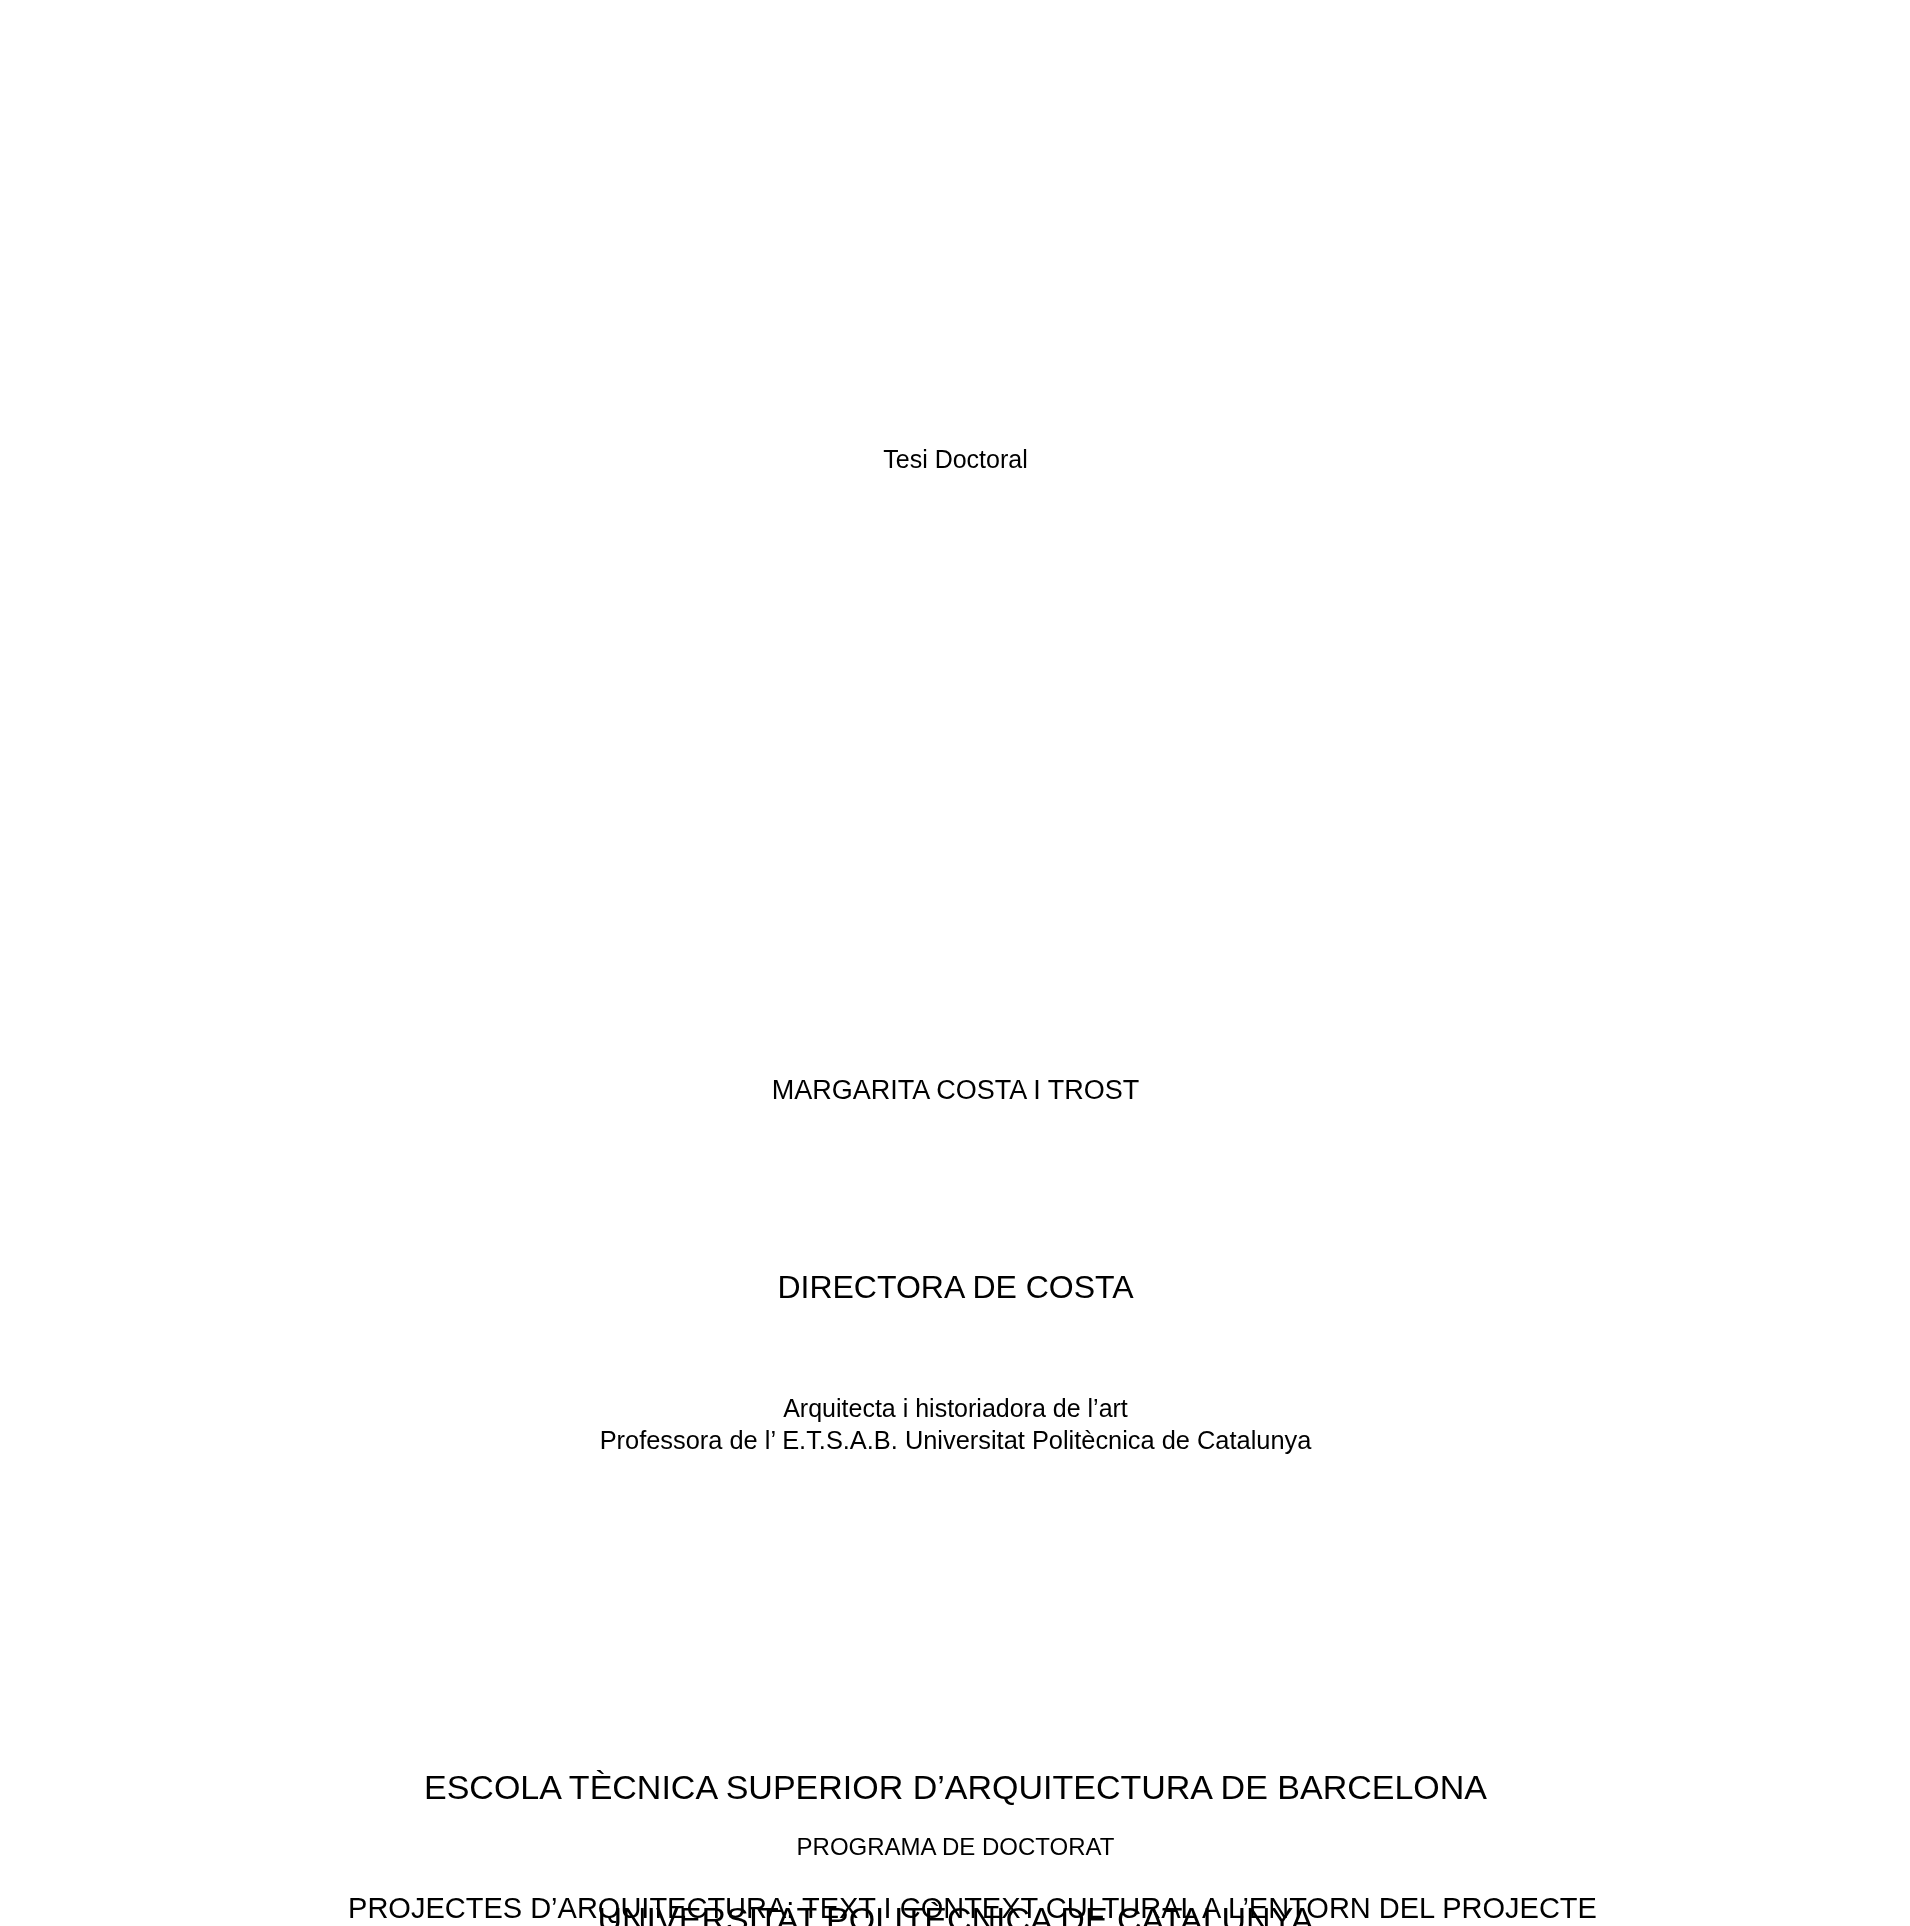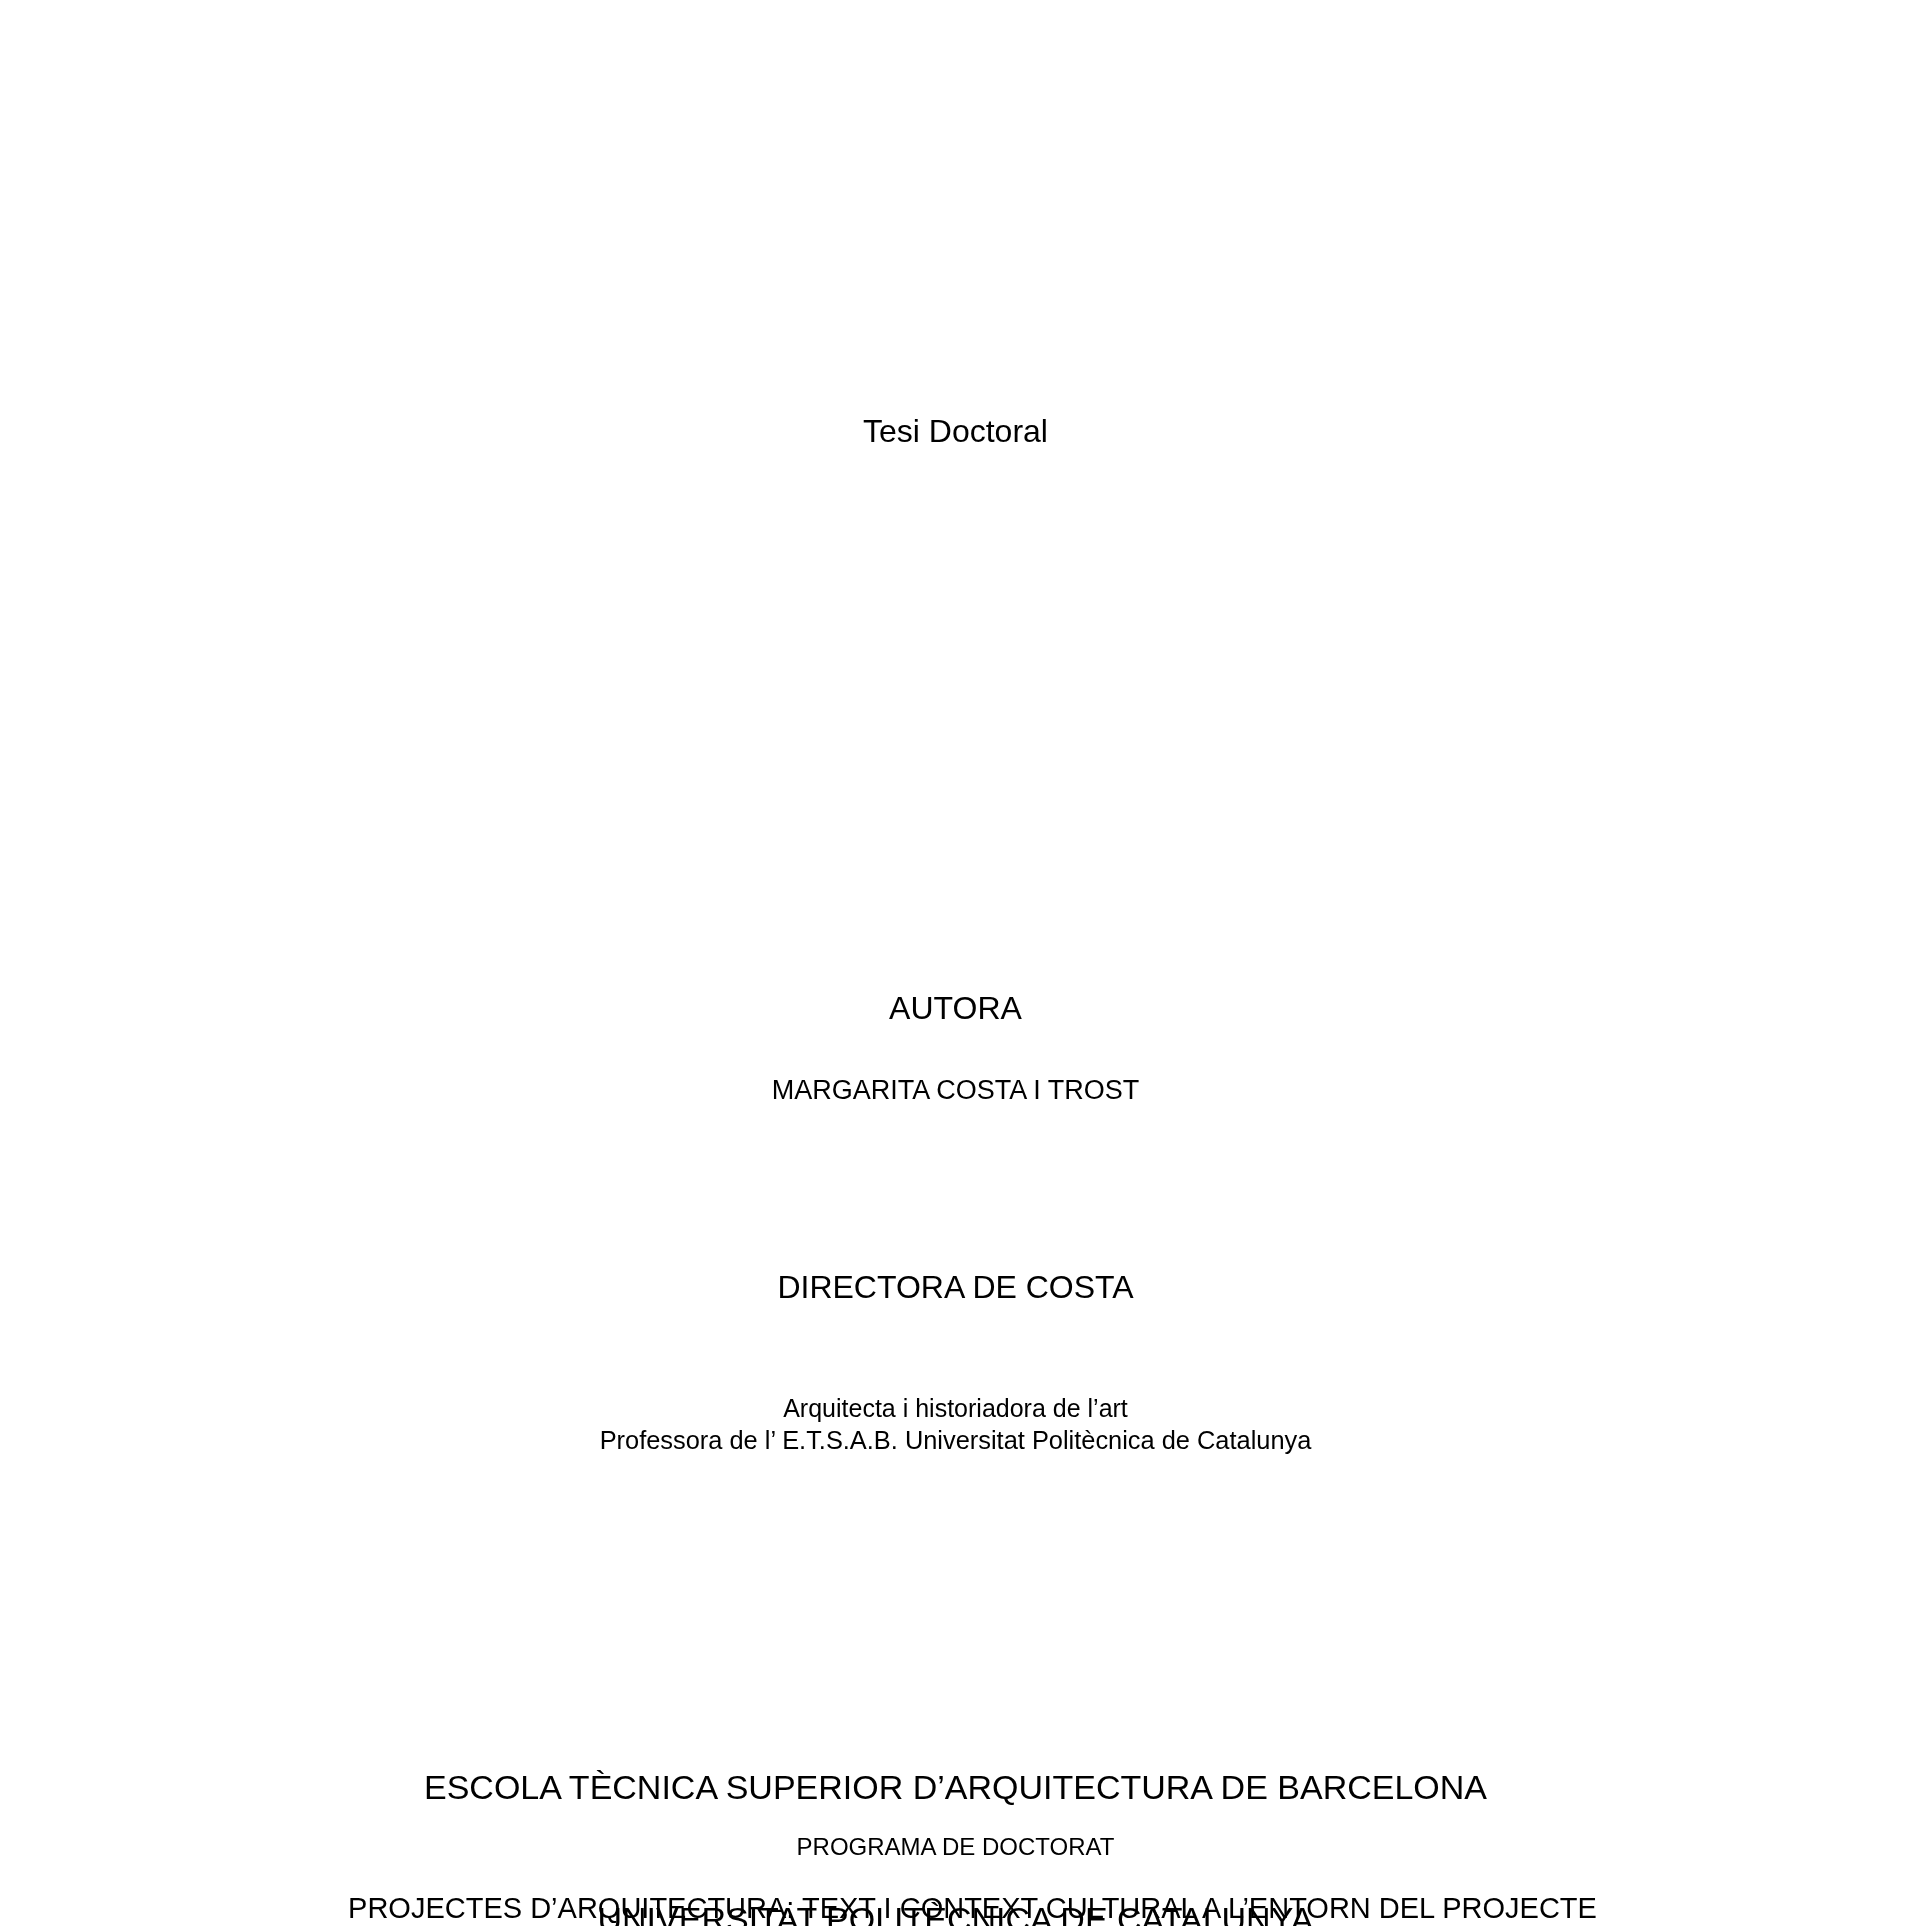--- a/index.html
+++ b/index.html
@@ -18,22 +18,22 @@
   }
   .tblock {
     position: absolute;
     left: 0;
     width: 100%;
     text-align: center;
     white-space: pre-wrap;   
     color: #000000;
   }
   .doc-type {
-    top: 411px;
-    font-size: 32px;
+    top: 439px;
+    font-size: 25px;
     line-height: 40px;
   }
   .doc-title {
     top: 552px;
     font-size: 40px;
     line-height: 59px;
     font-weight: bold;
     letter-spacing: 0.4px;
   }
   .doc-title .em-part {
@@ -89,21 +89,20 @@
   }
 </style>
 </head>
 <body>
 
 <div class="page">
 
   <div class="tblock doc-type">Tesi Doctoral</div>
 
 
-  <div class="tblock author-heading">AUTORA</div>
 
   <div class="tblock author-name">MARGARITA COSTA I TROST</div>
 
   <div class="tblock director-heading">DIRECTORA DE COSTA</div>
 
 
   <div class="tblock director-credential-1">Arquitecta i historiadora de l’art</div>
 
   <div class="tblock director-credential-2">Professora de l’ E.T.S.A.B. Universitat Politècnica de Catalunya</div>
 

